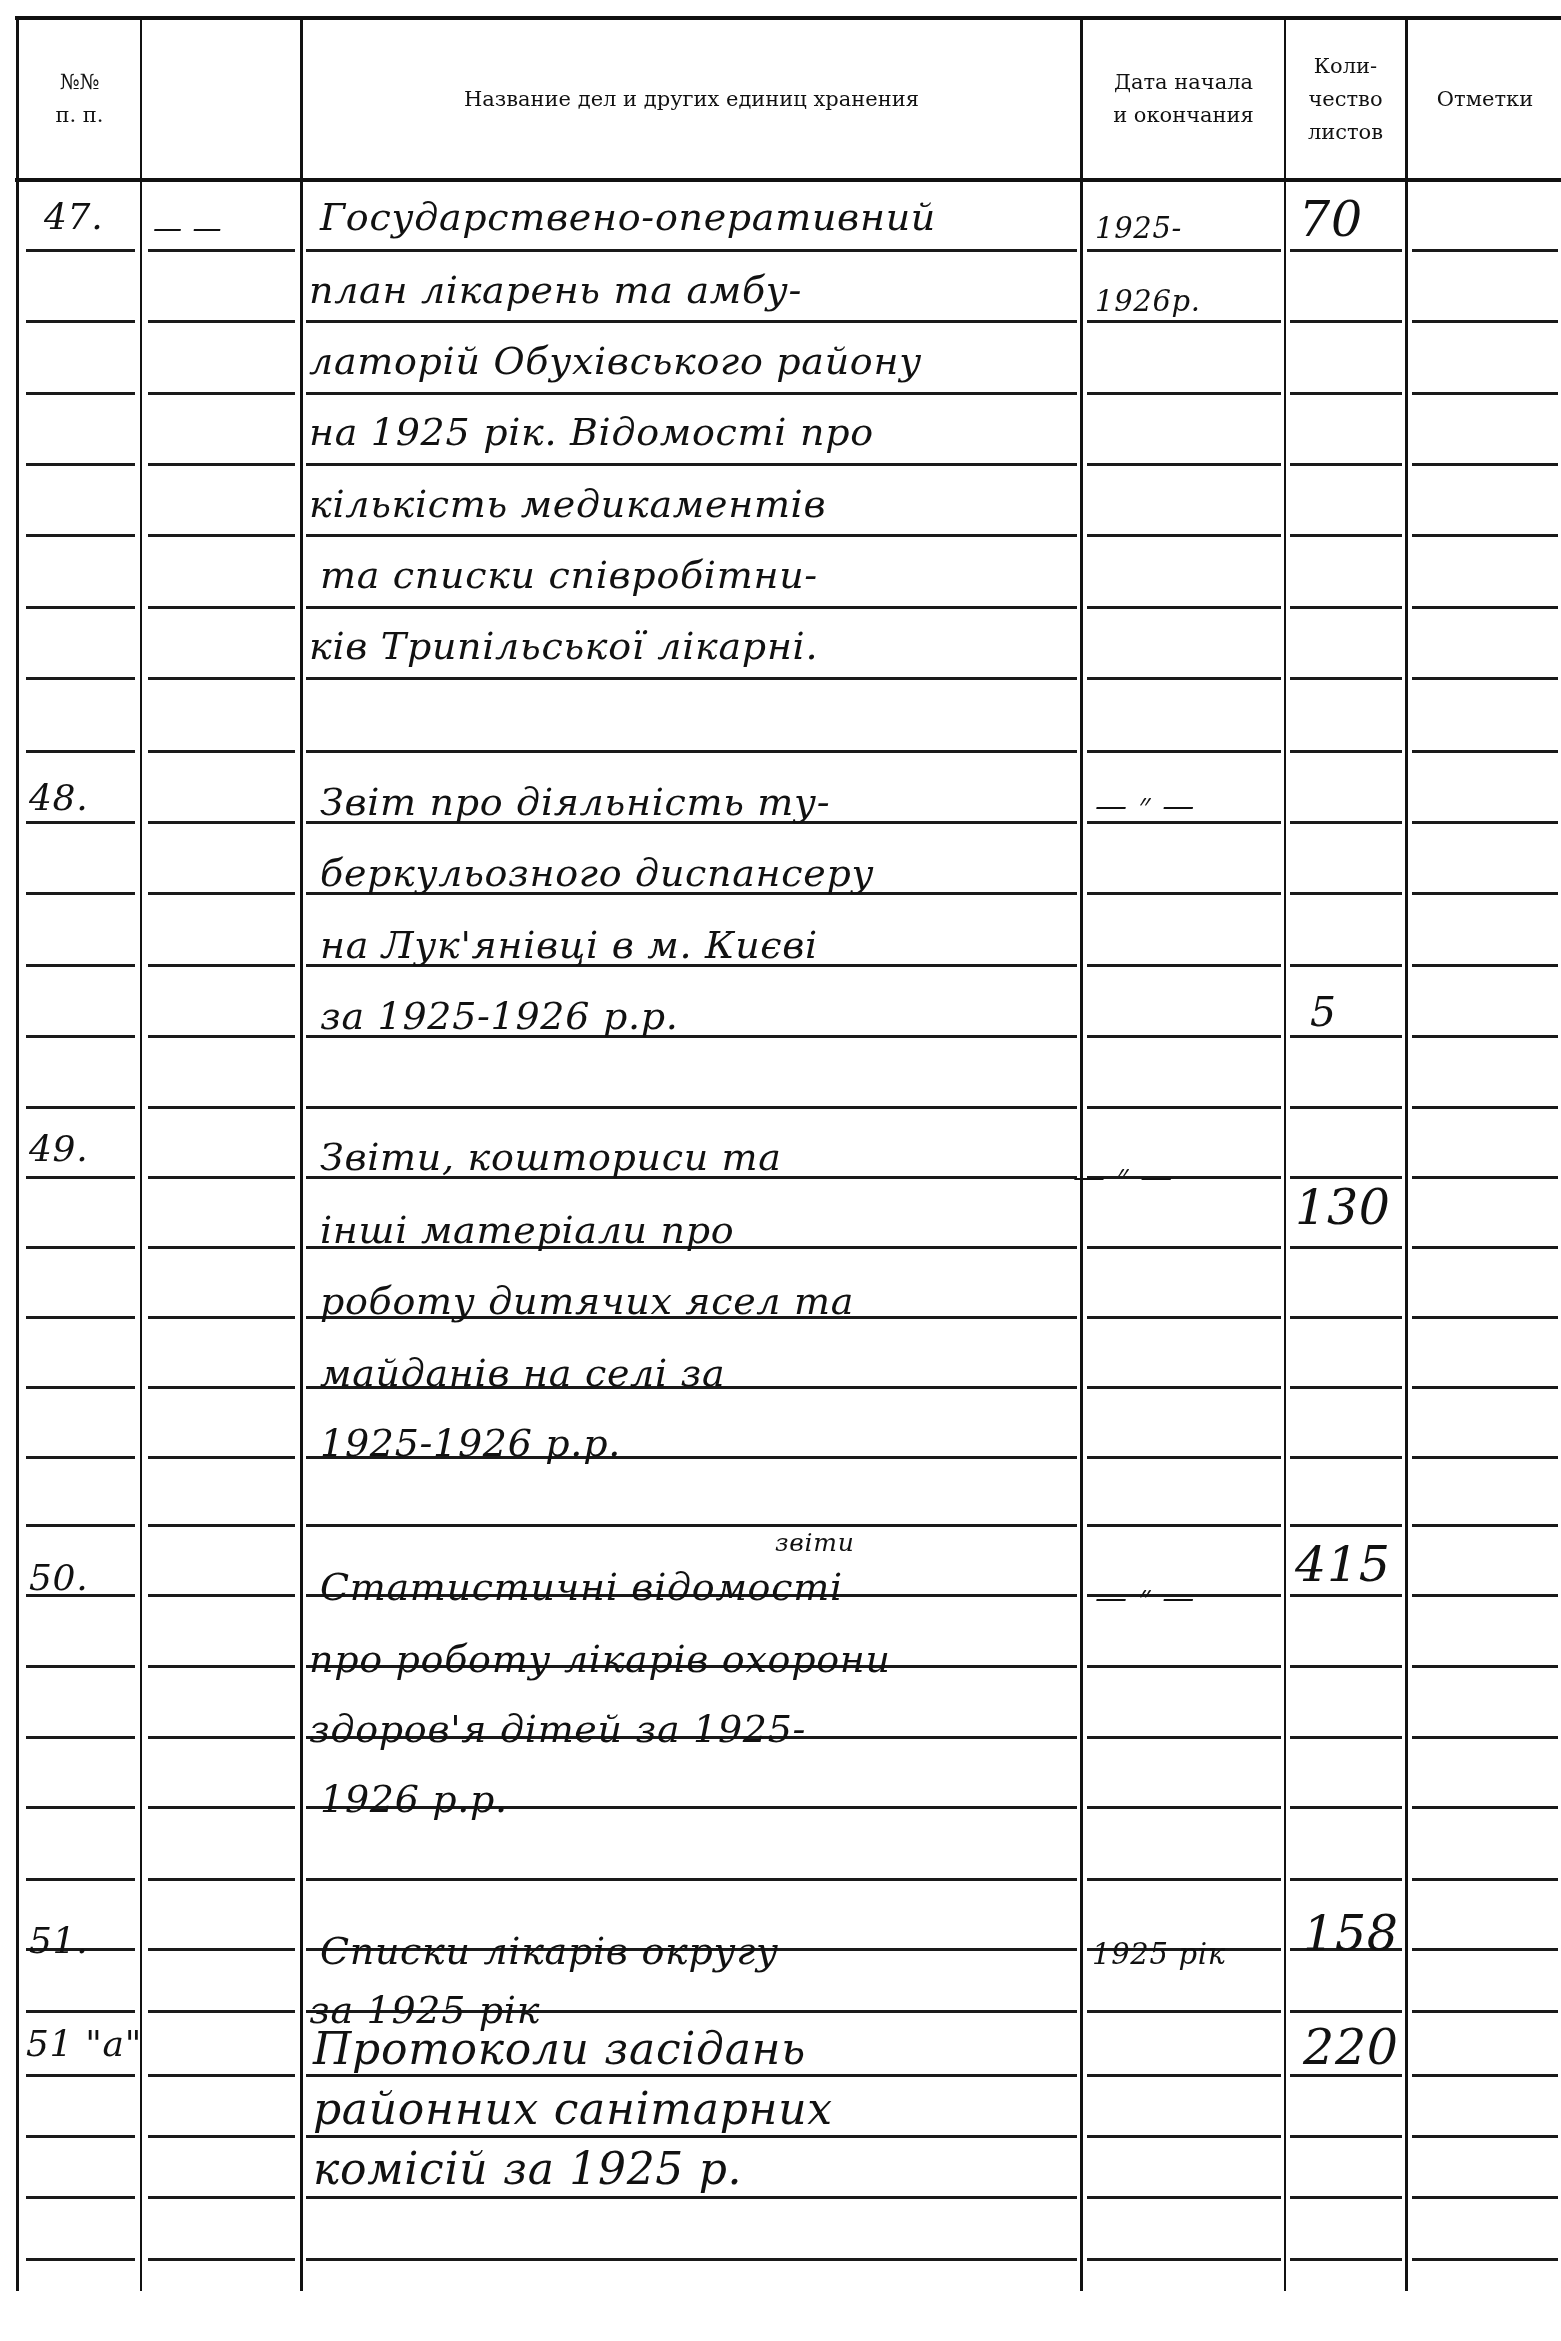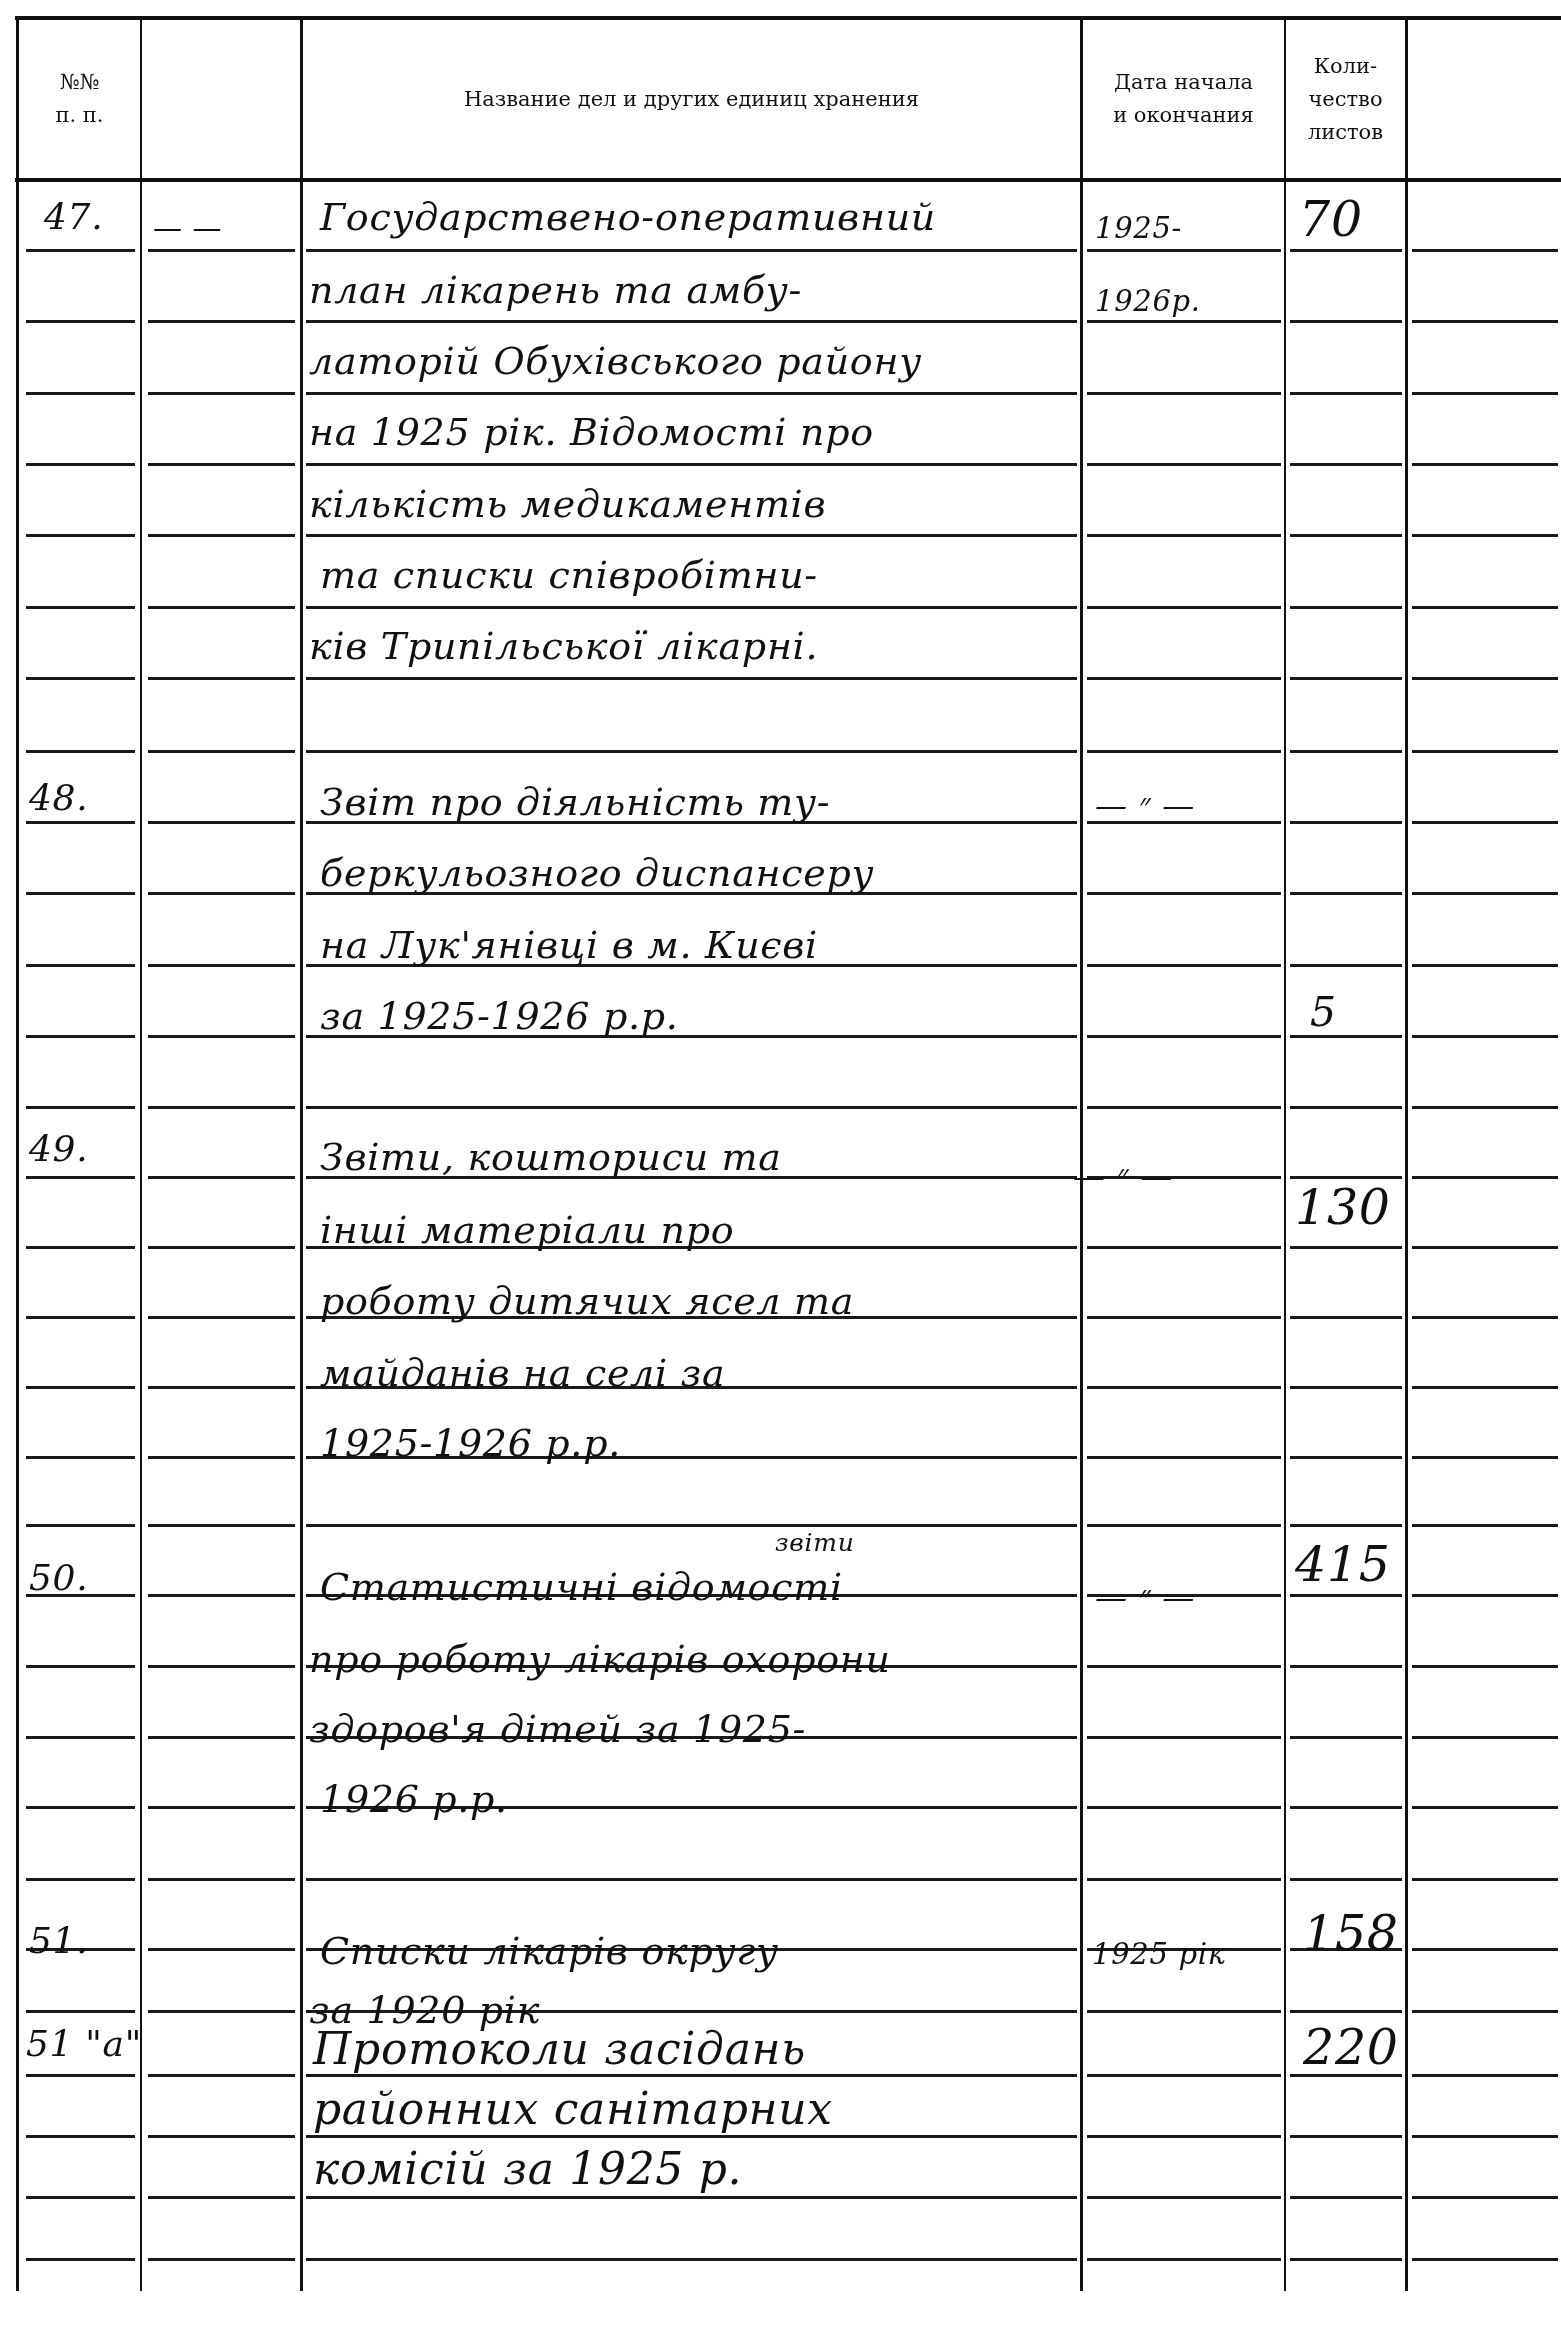--- a/index.html
+++ b/index.html
@@ -34,20 +34,21 @@
   <div class="vline" style="left:1405px;height:2271px;"></div>
 
   <div class="hdr" style="left:19px;width:121px;">№№
 п. п.</div>
   <div class="hdr" style="left:1083px;width:201px;">Дата начала
 и окончания</div>
   <div class="hdr" style="left:303px;width:777px;">Название дел и других единиц хранения</div>
   <div class="hdr" style="left:1286px;width:119px;">Коли-
 чество
 листов</div>
+  <div class="hdr" style="left:1408px;width:154px;">Отметки</div>
 
   <div id="rules">
       <div class="rule" style="left: 26px; width: 109px; top: 249px;"></div>
       <div class="rule" style="left: 148px; width: 147px; top: 249px;"></div>
       <div class="rule" style="left: 306px; width: 771px; top: 249px;"></div>
       <div class="rule" style="left: 1087px; width: 194px; top: 249px;"></div>
       <div class="rule" style="left: 1290px; width: 112px; top: 249px;"></div>
       <div class="rule" style="left: 1412px; width: 146px; top: 249px;"></div>
       <div class="rule" style="left: 26px; width: 109px; top: 320px;"></div>
       <div class="rule" style="left: 148px; width: 147px; top: 320px;"></div>
@@ -268,21 +269,21 @@
     <div class="hw" style="left:309px;top:1637px;">про роботу лікарів охорони</div>
     <div class="hw" style="left:309px;top:1707px;">здоров'я дітей за 1925-</div>
     <div class="hw" style="left:320px;top:1777px;">1926 р.р.</div>
     <div class="hw ditto" style="left:1095px;top:1578px;">— ״ —</div>
     <div class="hw sheets" style="left:1295px;top:1536px;">415</div>
   </div>
 
   <div>
     <div class="hw num" style="left:29px;top:1920px;">51.</div>
     <div class="hw" style="left:320px;top:1929px;">Списки лікарів округу</div>
-    <div class="hw" style="left:309px;top:1988px;">за 1920 рік</div>
+    <div class="hw" style="left:309px;top:1988px;">за 1925 рік</div>
     <div class="hw date" style="left:1092px;top:1937px;">1925 рік</div>
     <div class="hw sheets" style="left:1303px;top:1905px;">158</div>
   </div>
 
   <div>
     <div class="hw num" style="left:26px;top:2023px;">51 "а"</div>
     <div class="hw" style="left:313px;top:2023px;font-size:44px;">Протоколи засідань</div>
     <div class="hw" style="left:313px;top:2083px;font-size:44px;">районних санітарних</div>
     <div class="hw" style="left:313px;top:2143px;font-size:44px;">комісій за 1925 р.</div>
     <div class="hw sheets" style="left:1303px;top:2019px;">220</div>

